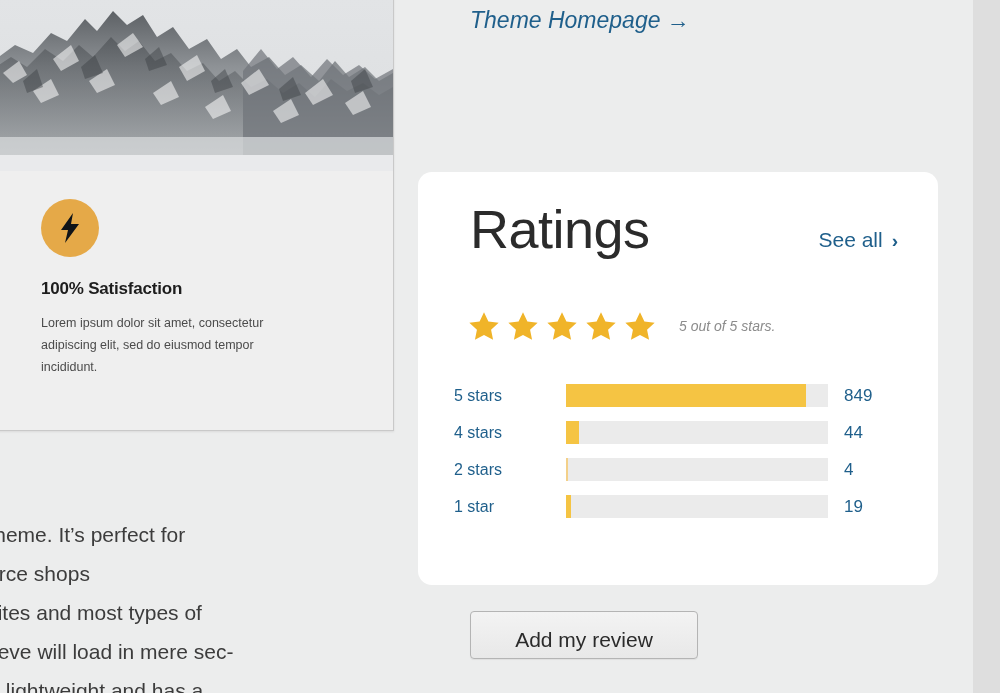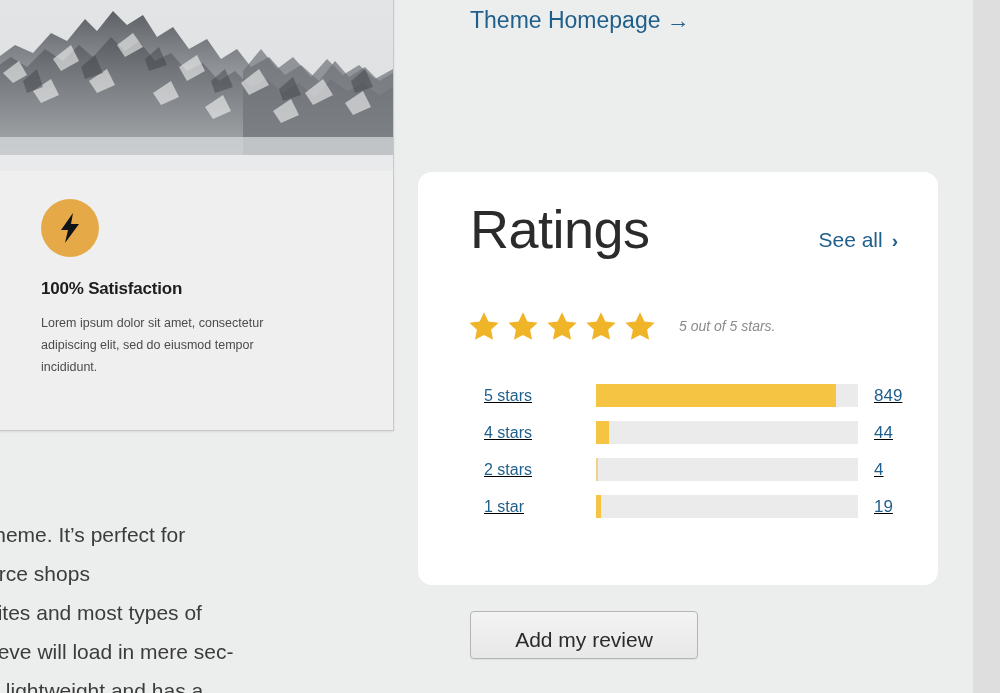--- a/index.html
+++ b/index.html
@@ -132,20 +132,21 @@
 
   .theme-homepage-link {
     position: absolute;
     left: 74px;
     top: 7px;
     font-size: 23px;
     color: #1f5f8b;
     text-decoration: none;
     letter-spacing: 0;
     white-space: nowrap;
+    font-style: italic;
   }
   .theme-homepage-link .arrow { padding-left: 6px; }
 
   
   .ratings-card {
     position: absolute;
     left: 22px;
     top: 172px;
     width: 520px;
     height: 413px;
@@ -206,24 +207,23 @@
     margin-left: 16px;
     font-size: 14px;
     font-style: italic;
     color: #8c8c8c;
     white-space: nowrap;
   }
 
   
   .bars {
     position: absolute;
-    left: 66px;
+    left: 36px;
     top: 212px;
     right: 36px;
-    text-decoration: underline;
   }
   .bar-row {
     display: flex;
     align-items: center;
     height: 23px;
     margin-bottom: 14px;
   }
   .bar-row:last-child { margin-bottom: 0; }
 
   .bar-label {

